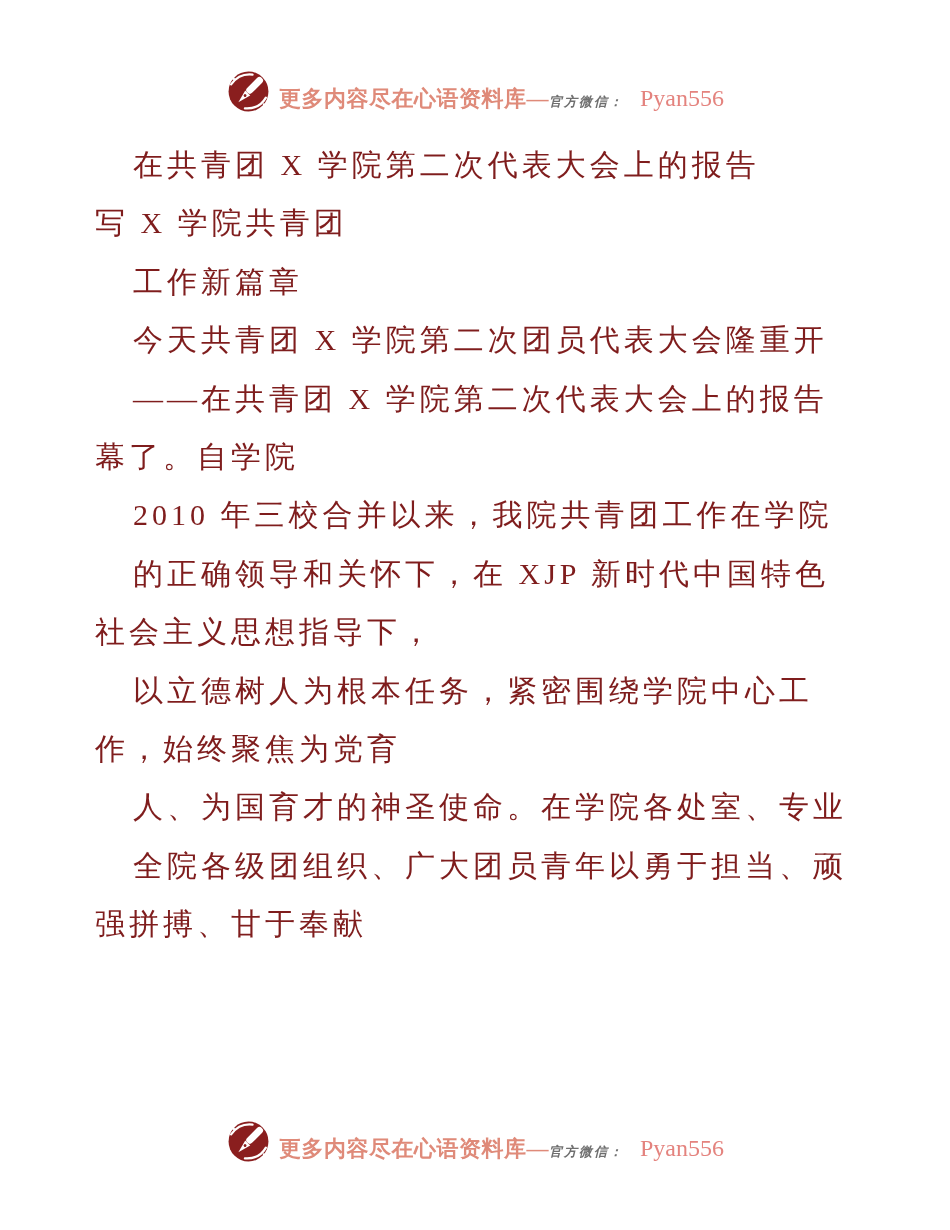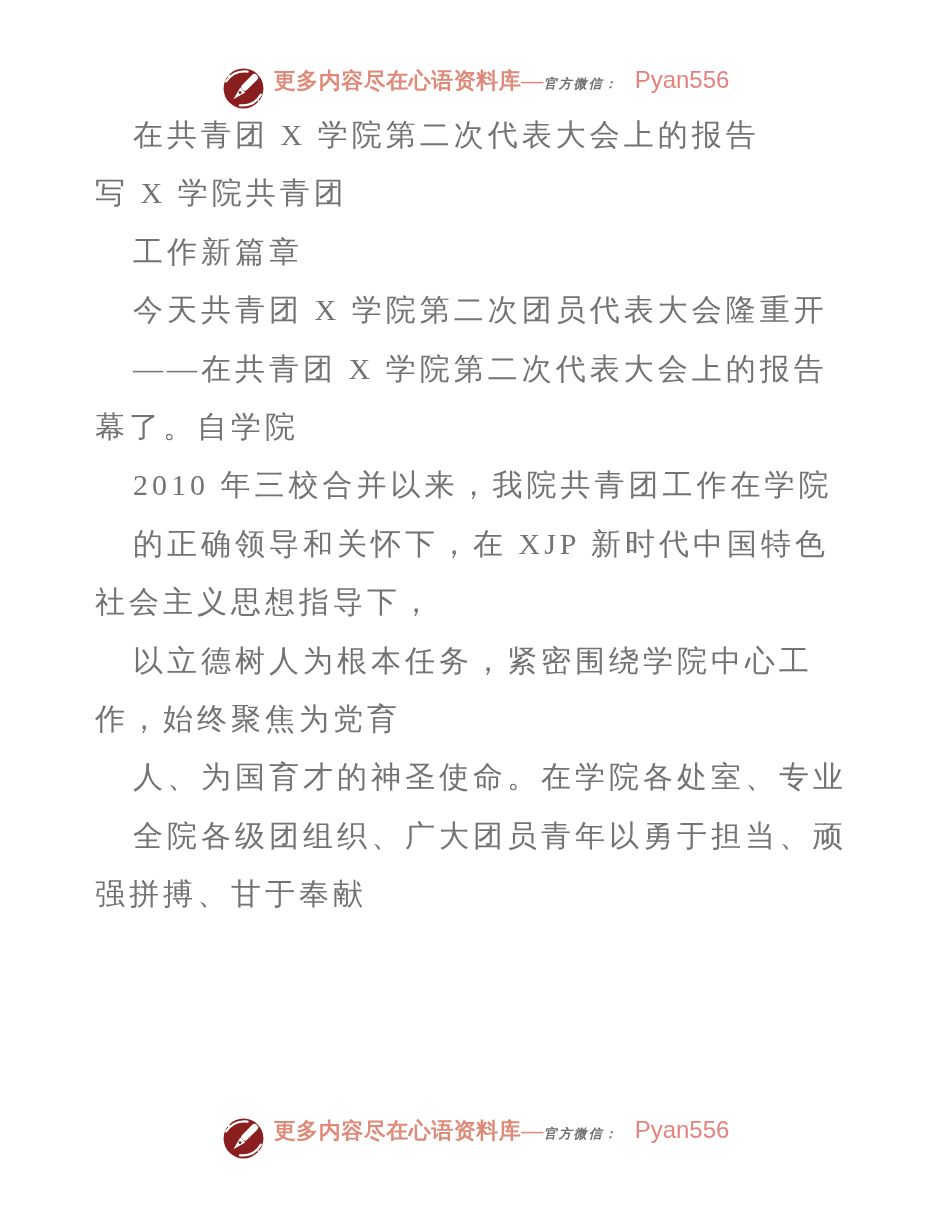--- a/index.html
+++ b/index.html
@@ -12,52 +12,52 @@
     font-family: "Liberation Serif", "DejaVu Serif", serif;
   }
 
   
   .watermark {
     position: absolute;
     left: 0;
     right: 0;
     height: 48px;
     display: flex;
-    align-items: flex-start;
+    align-items: flex-end;
     justify-content: center;
     gap: 8px;
   }
   .watermark.header { top: 66px; }
   .watermark.footer { top: 1116px; }
   .wm-logo { width: 45px; height: 45px; flex: 0 0 auto; display: block; }
   .wm-text { display: flex; align-items: baseline; white-space: nowrap; }
   .wm-brand {
     font-size: 22px;
     font-weight: bold;
     letter-spacing: 0.5px;
   }
   .wm-label {
     font-size: 13px;
     font-weight: bold;
     font-style: italic;
     letter-spacing: 2px;
   }
   .wm-account {
-    font-family: Liberation Sans, sans-serif;
+    font-family: Liberation Serif, serif;
     font-size: 24px;
     margin-left: 16px;
   }
 
   
   .doc-body {
     position: absolute;
     left: 95px;
-    top: 106px;
+    top: 136px;
     width: 780px;
-    color: #737373;
+    color: #7f1d1d;
   }
   .line {
     height: 58.4px;
     line-height: 58.4px;
     font-size: 30px;
     letter-spacing: 4px;
     white-space: nowrap;
     font-weight: normal;
   }
   .line.indent { padding-left: 38px; }

